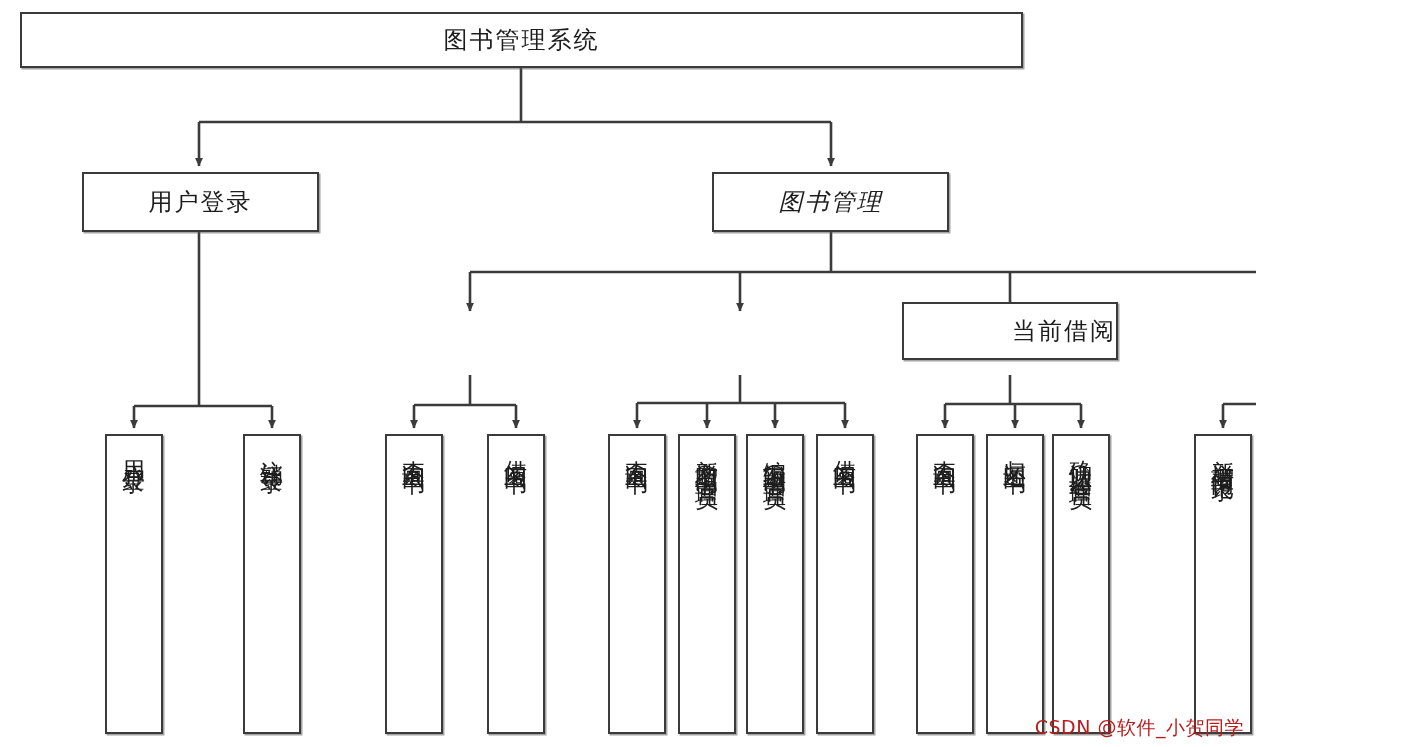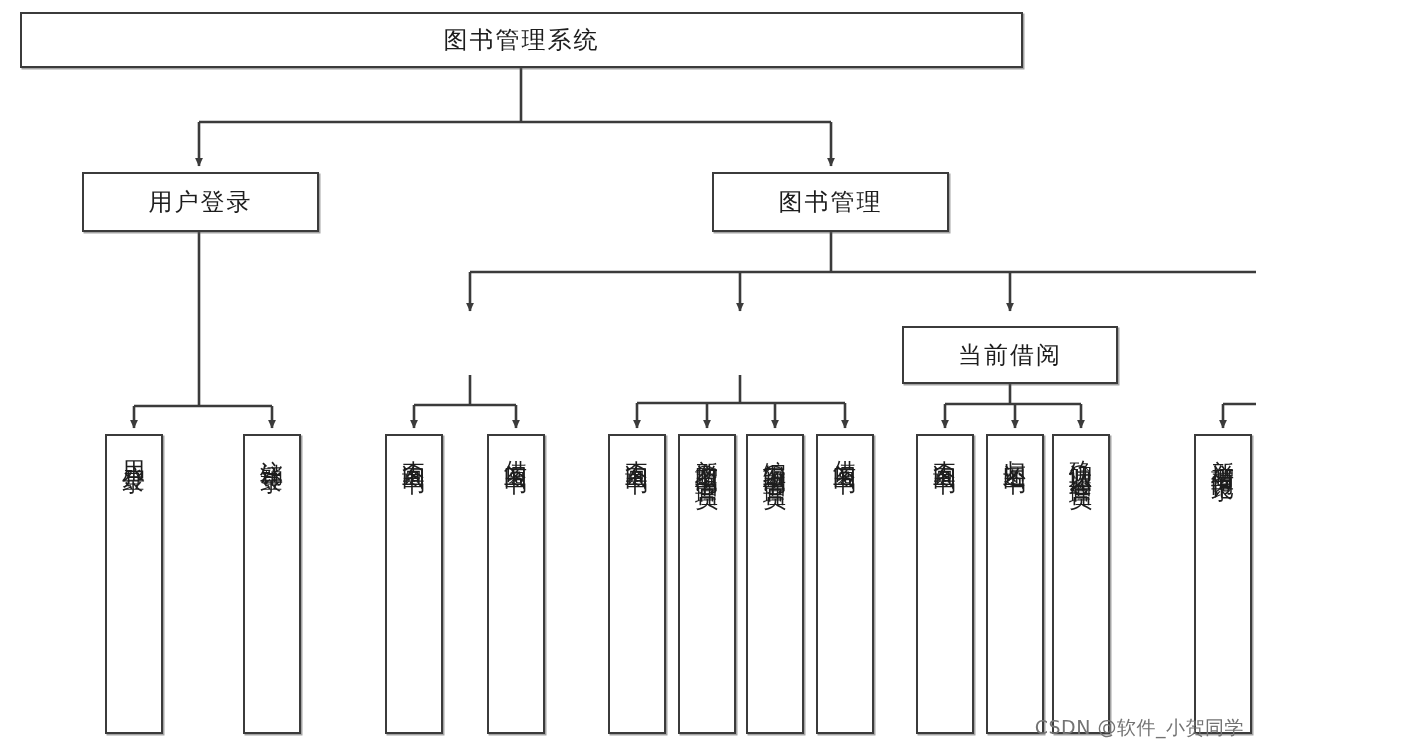--- a/index.html
+++ b/index.html
@@ -59,21 +59,21 @@
   .node-box.level1 .node-label,
   .node-box.level2 .node-label {
     font-size: 24px;
     letter-spacing: 2px;
   }
   #watermark {
     position: absolute;
     right: 12px;
     bottom: 6px;
     font-size: 19px;
-    color: #737373;
+    color: #b91c1c;
     letter-spacing: 0.5px;
     white-space: nowrap;
     pointer-events: none;
   }
 </style>
 </head>
 <body>
 
 <div id="diagram-root">
 
@@ -130,25 +130,25 @@
     </g>
   </svg>
 
   <div class="node-box root" style="left: 20px; top: 12px; width: 1003px; height: 56px;">
     <span class="node-label">图书管理系统</span>
   </div>
 
   <div class="node-box level1" style="left: 82px; top: 172px; width: 237px; height: 60px;">
     <span class="node-label">用户登录</span>
   </div>
-  <div class="node-box level1" style="left: 712px; top: 172px; width: 237px; height: 60px;">
+  <div class="node-box level1" style="left: 712px; top: 172px; width: 237px; height: 60px; font-style: italic;">
     <span class="node-label">图书管理</span>
   </div>
 
-  <div class="node-box level2" style="left: 902px; top: 326px; width: 216px; height: 58px;">
+  <div class="node-box level2" style="left: 902px; top: 302px; width: 216px; height: 58px; justify-content: flex-end;">
     <span class="node-label">当前借阅</span>
   </div>
 
   <div class="node-box vertical" style="left: 105px; top: 434px; width: 58px; height: 300px;">
     <span class="node-label">用户登录</span>
   </div>
   <div class="node-box vertical" style="left: 243px; top: 434px; width: 58px; height: 300px;">
     <span class="node-label">注销登录</span>
   </div>
   <div class="node-box vertical" style="left: 385px; top: 434px; width: 58px; height: 300px;">

